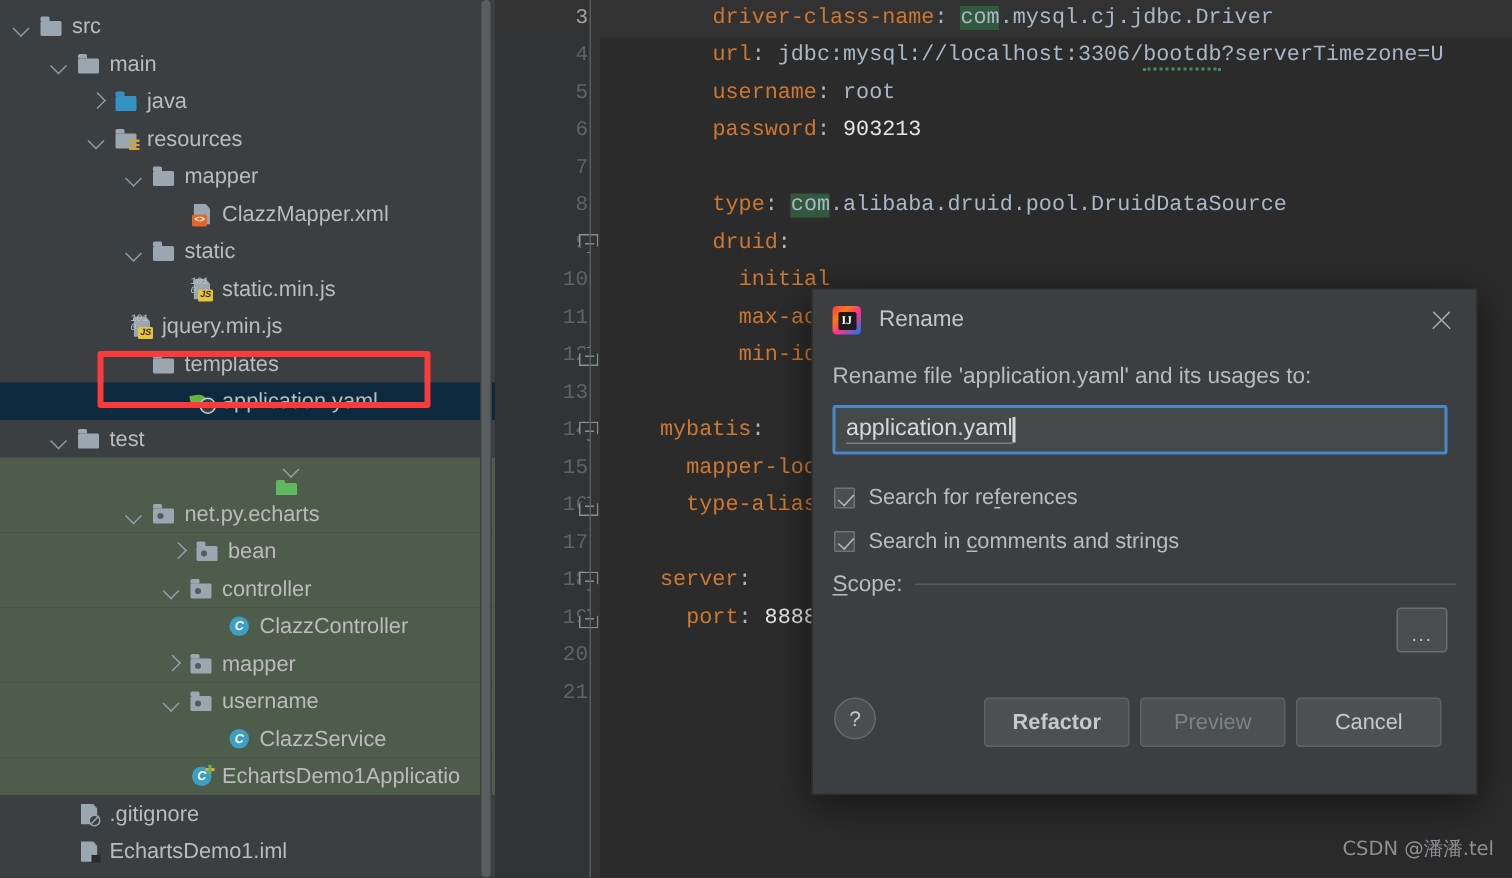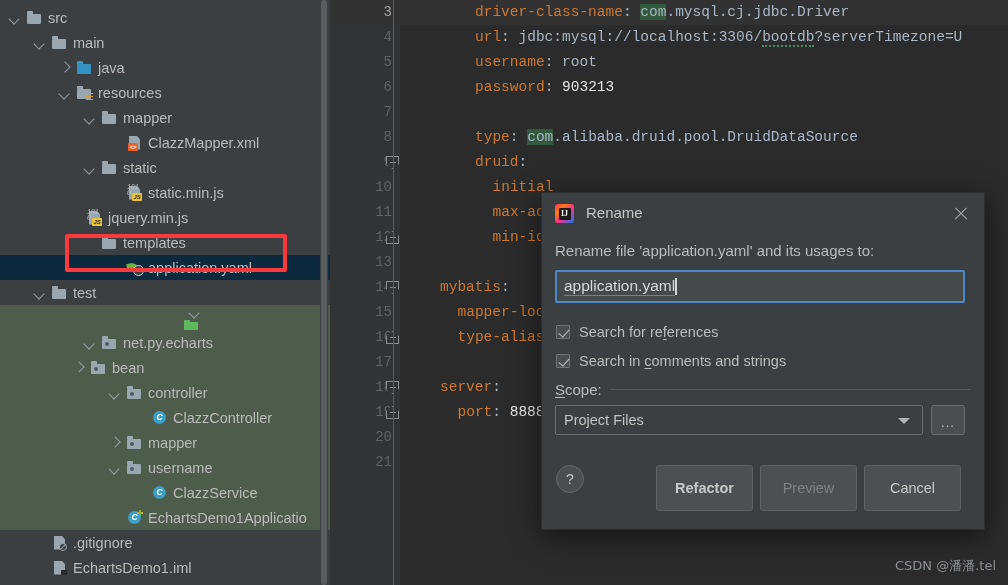--- a/index.html
+++ b/index.html
@@ -297,21 +297,21 @@
     font-size:13px; color:#c3c3c3; padding-bottom:4px; letter-spacing:1px;
   }
 
   .help-btn {
     position:absolute; left:14px; top:272px; width:28px; height:28px;
     border-radius:50%; background:#4a4e50; border:1px solid #65696b;
     display:flex; align-items:center; justify-content:center;
     font-size:14px; color:#c9c9c9;
   }
   .dlg-btn {
-    position:absolute; top:272px; height:46px;
+    position:absolute; top:272px; height:33px;
     background:#4c5052; border:1px solid #5e6264; border-radius:3px;
     display:flex; align-items:center; justify-content:center;
     font-size:14.5px; color:#c8c8c8;
   }
   .dlg-btn.refactor { left:114px; width:97px; font-weight:bold; }
   .dlg-btn.preview  { left:218px; width:97px; color:#7e8283; }
   .dlg-btn.cancel   { left:322px; width:97px; }
 
   
   #watermark {
@@ -416,21 +416,21 @@
         <span class="tree-label">scala</span>
       </div>
       <div class="tree-row testsrc" style="top: 330px; padding-left: 83px;">
         <span class="arrow down"></span>
         <span style="width:5px;flex:none"></span>
         <span class="ico folder">
           <i class="pkg-dot"></i>
         </span>
         <span class="tree-label">net.py.echarts</span>
       </div>
-      <div class="tree-row testsrc" style="top: 355px; padding-left: 72px;">
+      <div class="tree-row testsrc" style="top: 355px; padding-left: 112px;">
         <span class="arrow right"></span>
         <span style="width:5px;flex:none"></span>
         <span class="ico folder">
           <i class="pkg-dot"></i>
         </span>
         <span class="tree-label">bean</span>
       </div>
       <div class="tree-row testsrc" style="top: 380px; padding-left: 108px;">
         <span class="arrow down"></span>
         <span style="width:5px;flex:none"></span>
@@ -583,24 +583,20 @@
   </div>
 
   <div class="chk-row" style="top:160px">
     <span class="chk-box"></span>
     <span><span>Search in </span><span class="mn">c</span><span>omments and strings</span></span>
   </div>
 
   <div class="scope-label"><span class="mn">S</span><span>cope:</span></div>
   <div class="scope-rule"></div>
 
-  <div class="scope-combo">
-    <span>Project Files</span>
-    <span class="combo-arrow"></span>
-  </div>
   <div class="scope-dots">...</div>
 
   <div class="help-btn">?</div>
   <div class="dlg-btn refactor">Refactor</div>
   <div class="dlg-btn cancel">Cancel</div>
   <div class="dlg-btn preview">Preview</div>
 </div>
 
 <div id="watermark">CSDN @潘潘.tel</div>
 

